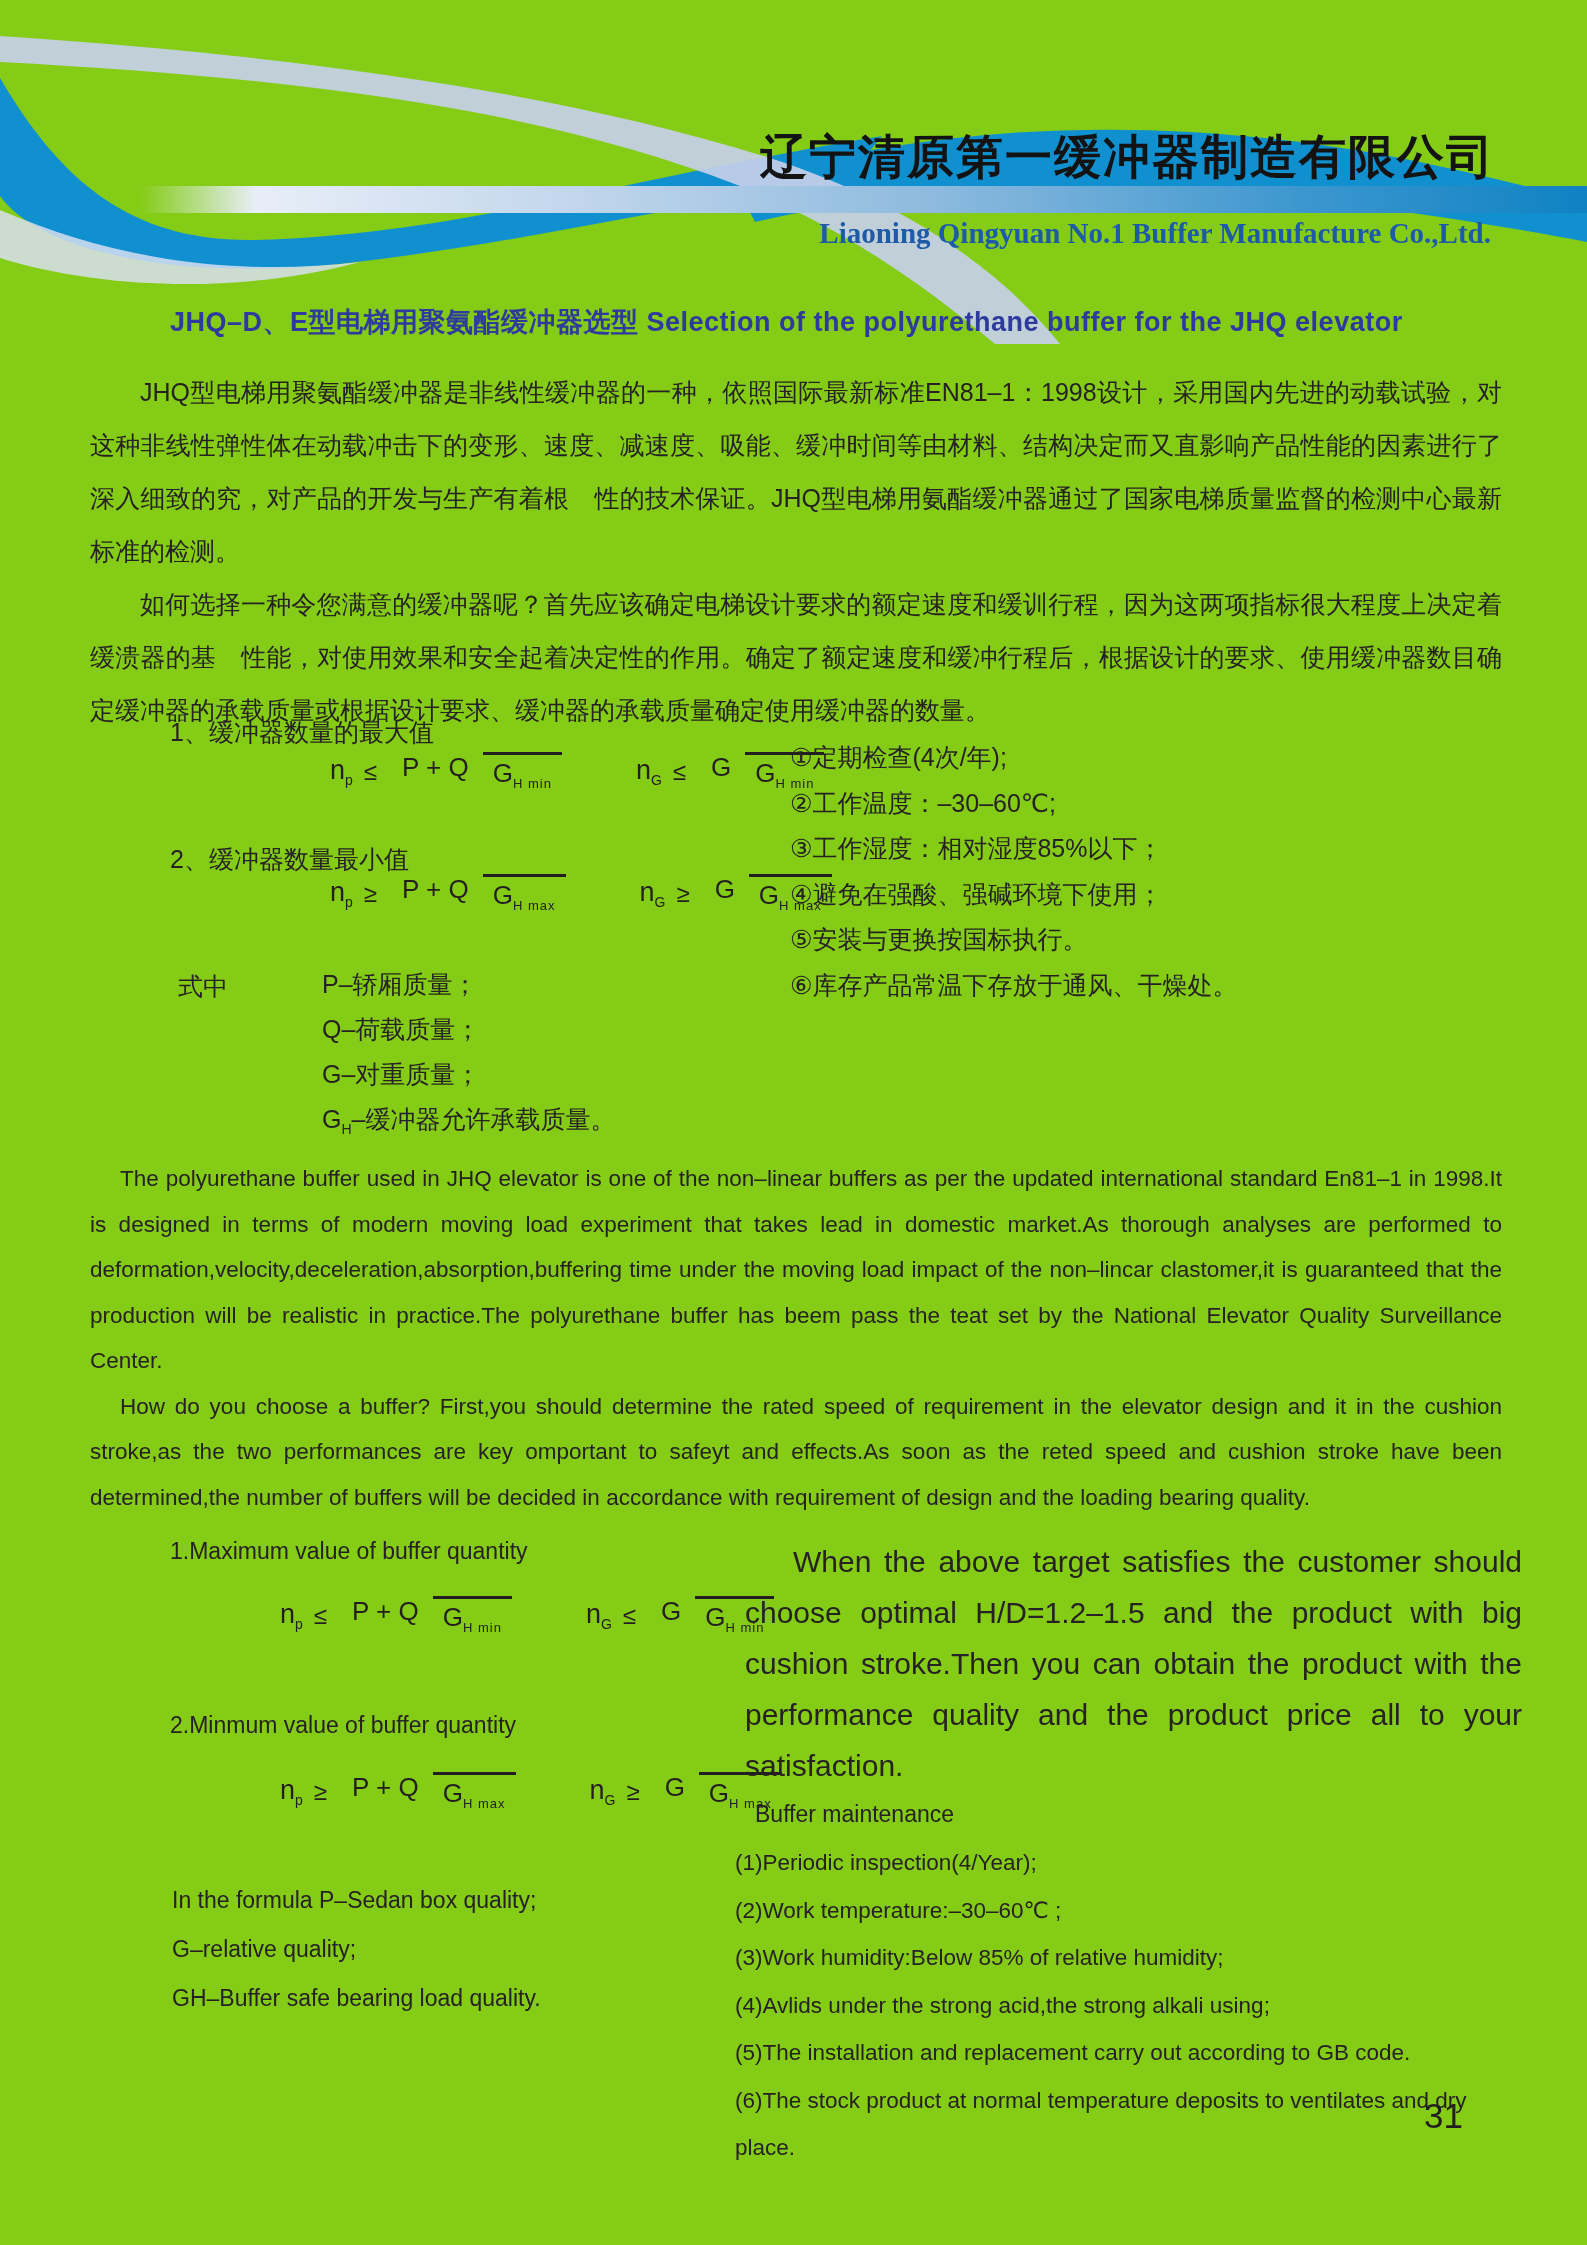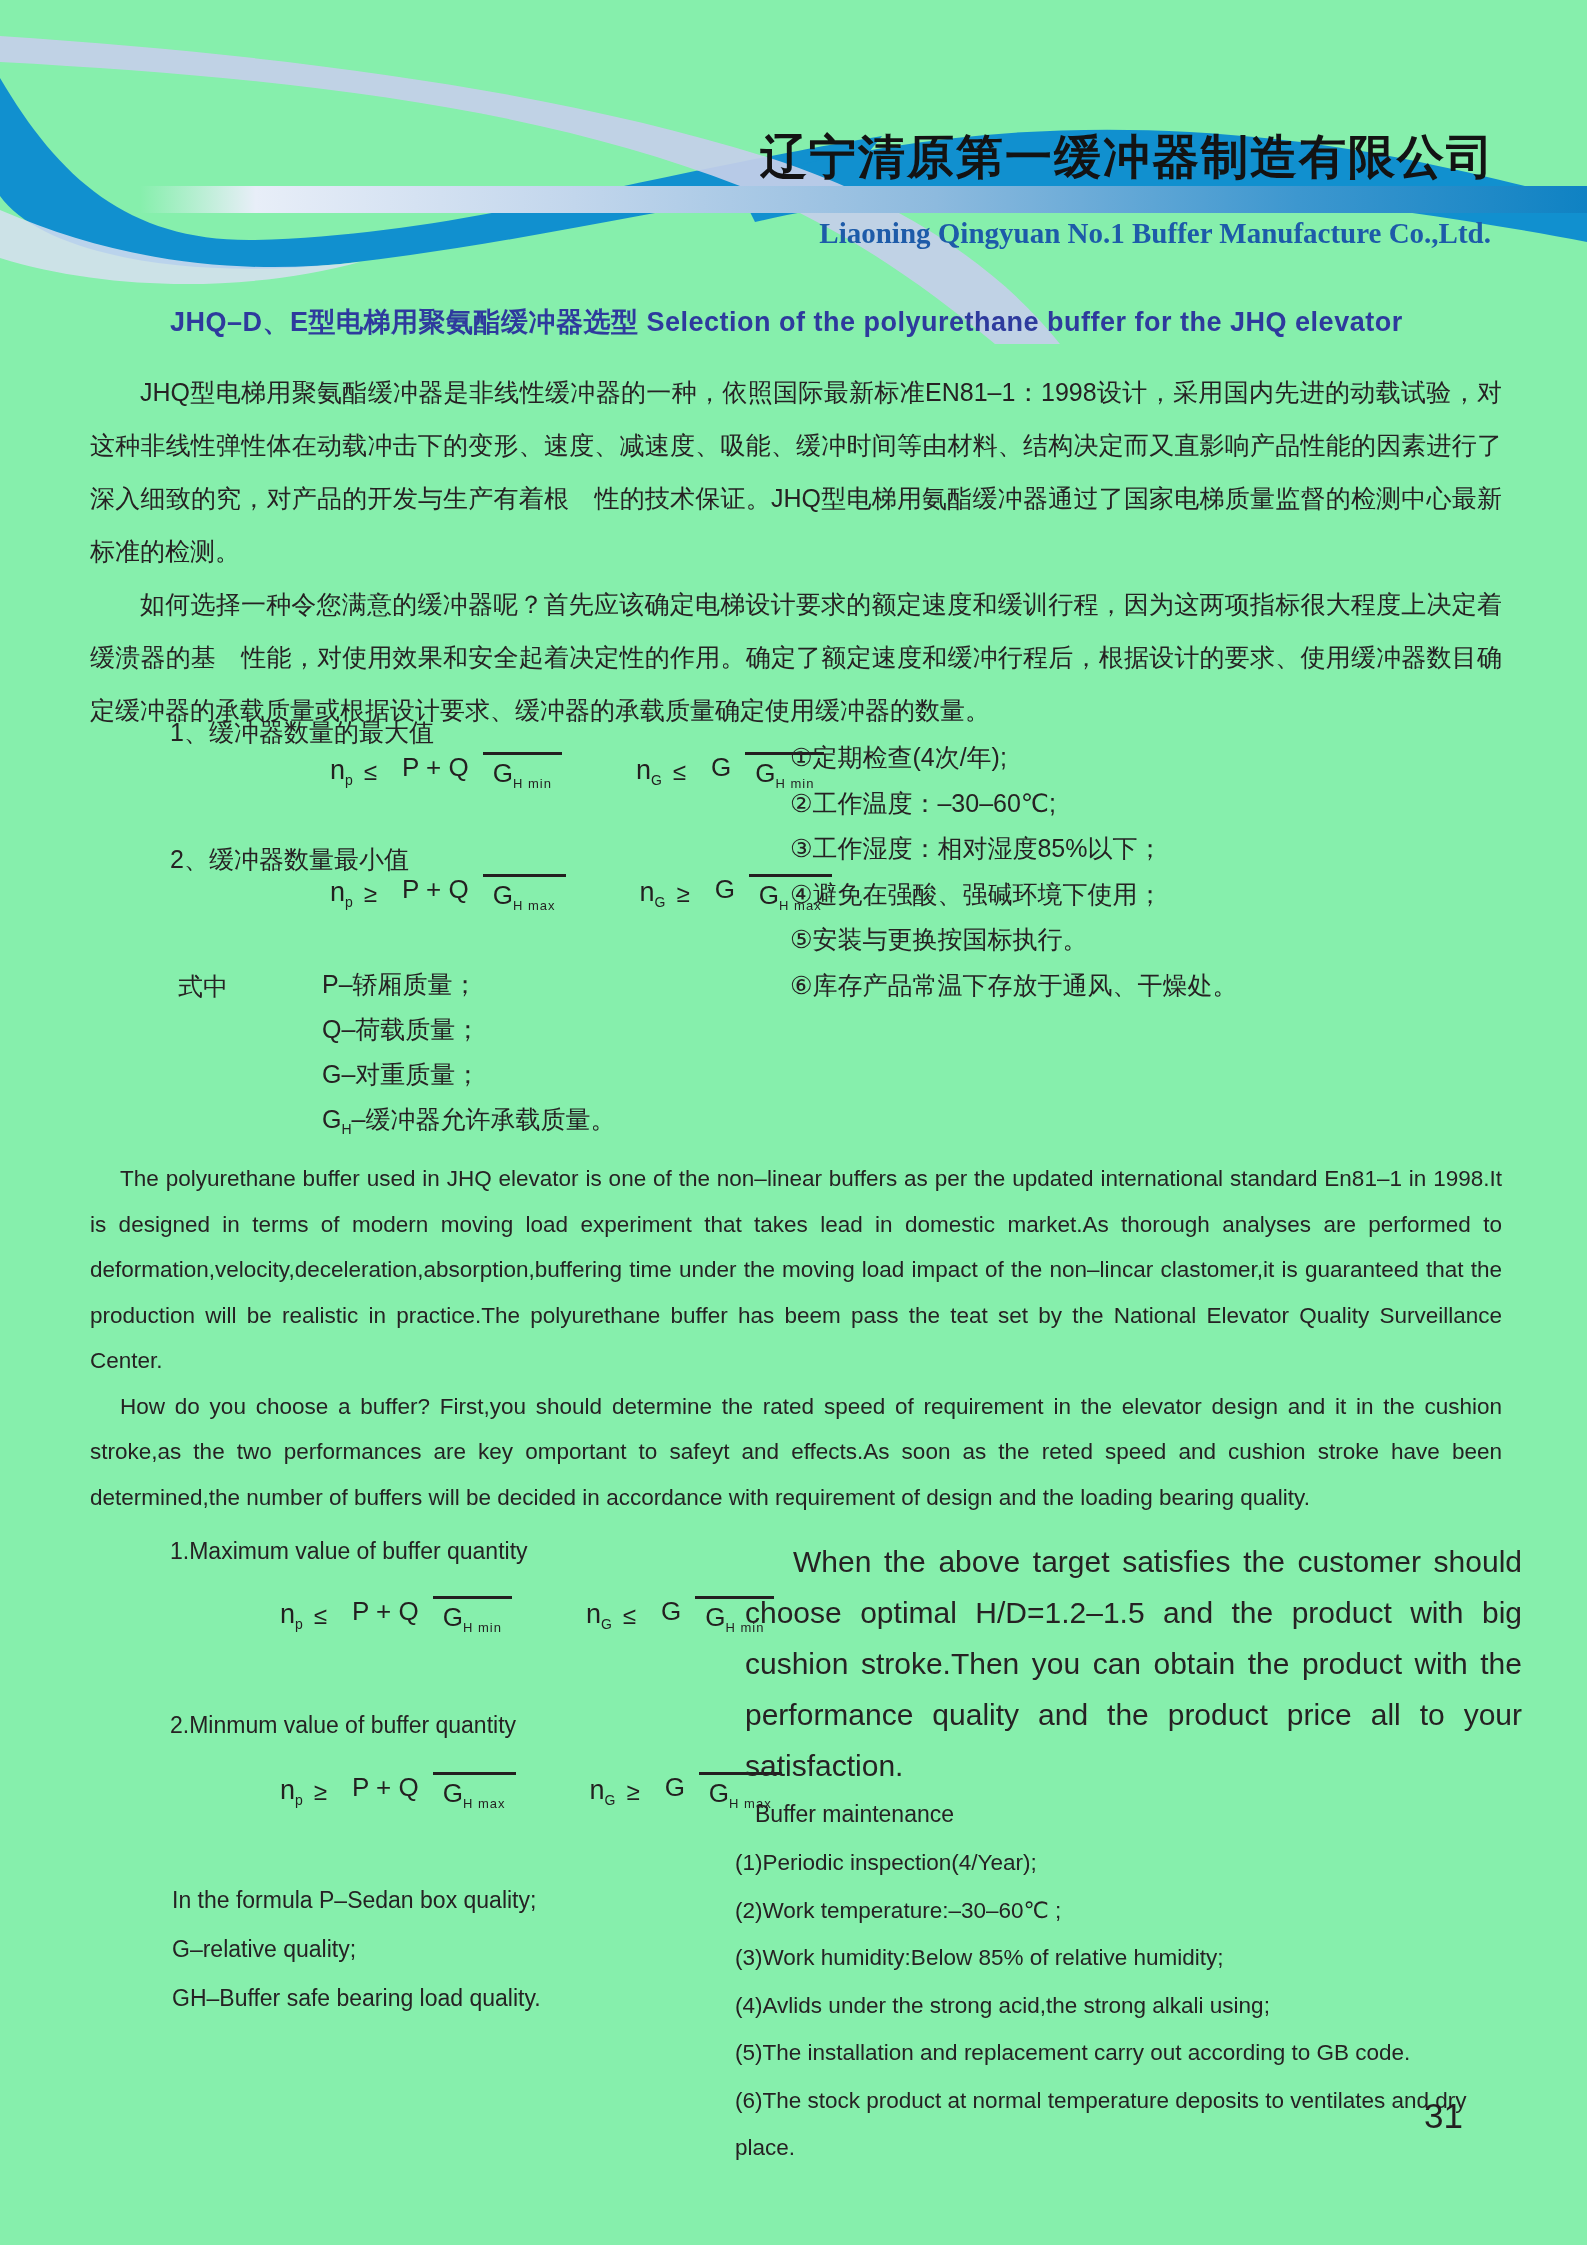--- a/index.html
+++ b/index.html
@@ -1,18 +1,18 @@
 <!DOCTYPE html>
 <html><head>
 <meta charset="utf-8">
 <style>
   html,body{margin:0;padding:0;background:#e8e8e8;}
   .page{
     position:relative;width:1587px;height:2245px;margin:0 auto;
-    background:#86efac;overflow:hidden;
+    background:#84cc16;overflow:hidden;
     font-family:"Liberation Sans","DejaVu Sans",sans-serif;
     color:#262223;
   }
   .abs{position:absolute;}
   
   .hdr-svg{position:absolute;top:0;left:0;}
   .company-cn{
     top:126px;right:92px;
     font-family:"Liberation Serif","DejaVu Serif",serif;
     font-weight:bold;font-size:47px;letter-spacing:2px;color:#131313;

